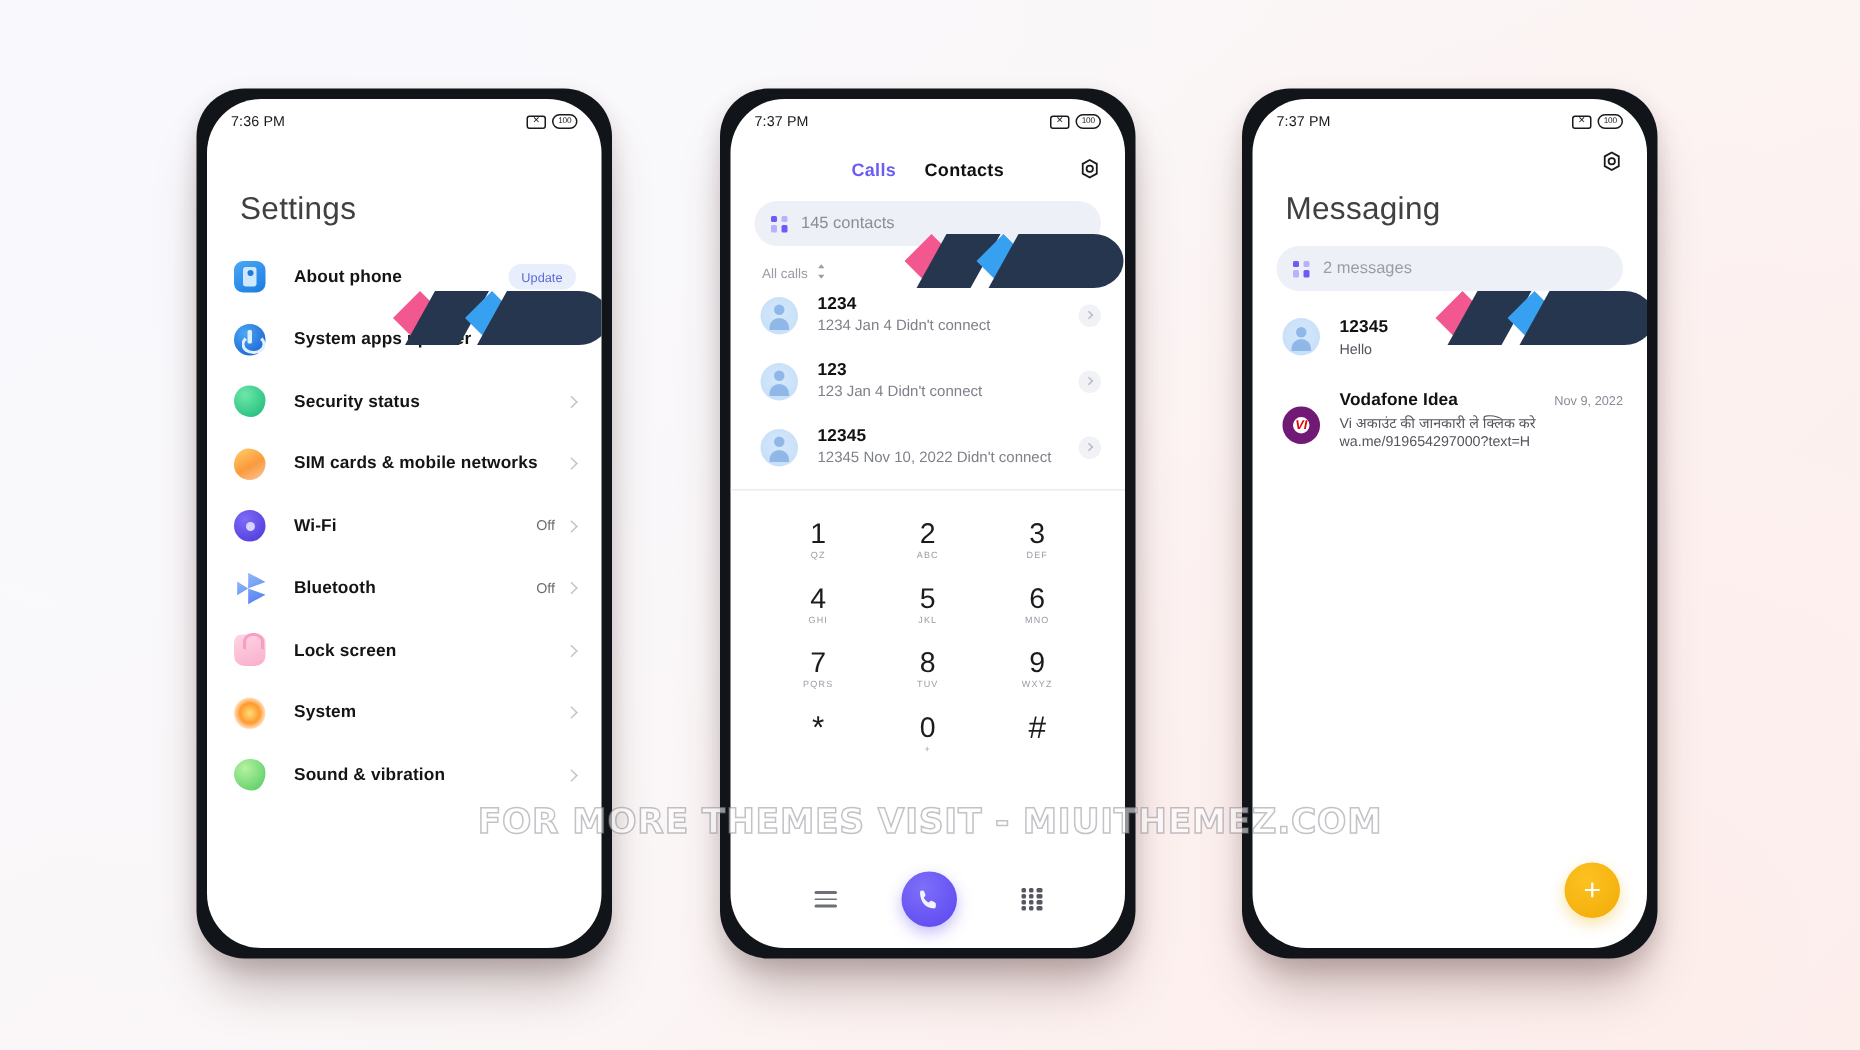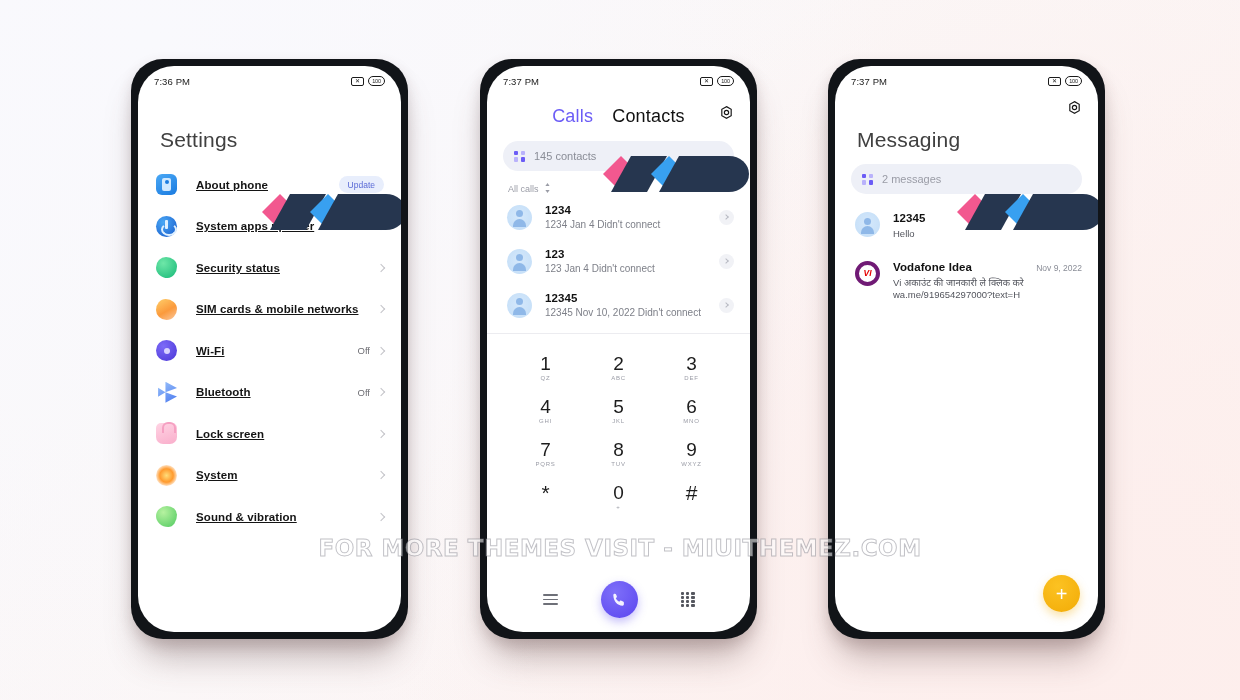--- a/index.html
+++ b/index.html
@@ -88,21 +88,21 @@
   .search-ph { font-size: 11px; color: #9a9ca6; }
 
   .list { margin-top: 12px; }
   .row {
     display: flex; align-items: center;
     height: 41.5px;
     padding: 0 17px 0 18px;
     position: relative;
   }
   .row .ic { width: 21px; height: 21px; flex: 0 0 auto; margin-right: 19px; position: relative; }
-  .row .lbl { font-size: 11.5px; color: #141414; font-weight: 700; letter-spacing: .1px; flex: 1; text-decoration: underline; }
+  .row .lbl { font-size: 11.5px; color: #141414; font-weight: 700; letter-spacing: .1px; flex: 1; }
   .row .val { font-size: 9.5px; color: #6d6d73; margin-right: 8px; }
   .chev {
     width: 6px; height: 6px; border-right: 1.3px solid #c3c3c8; border-top: 1.3px solid #c3c3c8;
     transform: rotate(45deg); flex: 0 0 auto;
   }
   .badge-update {
     background: #e8eefc; color: #5b6bd6; font-size: 8.5px;
     padding: 3.5px 9px; border-radius: 9px;
   }
 
@@ -131,21 +131,21 @@
   .ic-lock::before{content:"";position:absolute;left:5.5px;top:-1px;width:10px;height:9px;border:2px solid #f5a0c2;border-bottom:none;border-radius:6px 6px 0 0;}
   .ic-display { border-radius: 50%; background: radial-gradient(circle at 50% 50%, #ffdd7a 0%, #ff9a2e 45%, rgba(255,154,46,0.25) 72%, rgba(255,154,46,0) 100%); }
   .ic-sound { border-radius: 52% 48% 42% 58%/48% 42% 58% 52%;
     background: radial-gradient(circle at 35% 30%, #b6f2a0, #4fc95f); }
 
   
   .tabs-row {
     display:flex; align-items:center; justify-content:center; gap: 19px;
     padding: 14px 0 0 0; position: relative;
   }
-  .tab { font-size: 18px; font-weight: 400; letter-spacing:.2px; }
+  .tab { font-size: 12px; font-weight: 700; letter-spacing:.2px; }
   .tab.active { color: #6b5cf6; }
   .tab.inactive { color: #111; }
   .gear {
     position: absolute; right: 16px; top: 13px;
     width: 15px; height: 15px;
   }
   .gear svg { display:block; }
   .contacts-pill {
     margin: 14px 16px 0 16px; height: 30px; background: #eef0f7; border-radius: 15px;
     display:flex; align-items:center; padding: 0 11px; position: relative; z-index: 1;
@@ -197,23 +197,23 @@
   .keypad-ic span { background:#55575f; border-radius:1px; }
 
   
   .msg-row { display:flex; align-items:flex-start; padding: 10px 16px 10px 20px; }
   .msg-main { flex:1; min-width:0; }
   .msg-top { display:flex; align-items:baseline; }
   .msg-name { font-size:11.5px; font-weight:700; color:#111; flex:1; letter-spacing:.1px;}
   .msg-time { font-size:8.5px; color:#8a8d97; display:flex; align-items:center; gap:4px;}
   .msg-body { font-size:9.5px; color:#53555d; margin-top:4px; line-height:12.5px; }
   .vi-badge {
-    width:25px;height:25px;border-radius:50%;background:#fff;border:4px solid #701a75;
+    width:25px;height:25px;border-radius:50%;background:#fff;border:7px solid #701a75;
     display:flex;align-items:center;justify-content:center;margin-right:13px;flex:0 0 auto;
-    font-size:8.5px;font-weight:700;color:#e60000;font-style:italic;
+    font-size:8.5px;font-weight:700;color:#e60000;font-style:italic;margin-top:10px;
   }
   .fab {
     position:absolute; right:18px; bottom:20px; width:37px;height:37px;border-radius:50%;
     background: radial-gradient(circle at 40% 30%, #fcc222, #f2ab06);
     display:flex;align-items:center;justify-content:center;
     box-shadow: 0 4px 10px rgba(242,171,6,0.35);
     color:#fff; font-size:20px; line-height:20px; font-weight:300;
   }
   .gear-top { position:absolute; right:16px; top:8px; width:15px;height:15px; }
 

